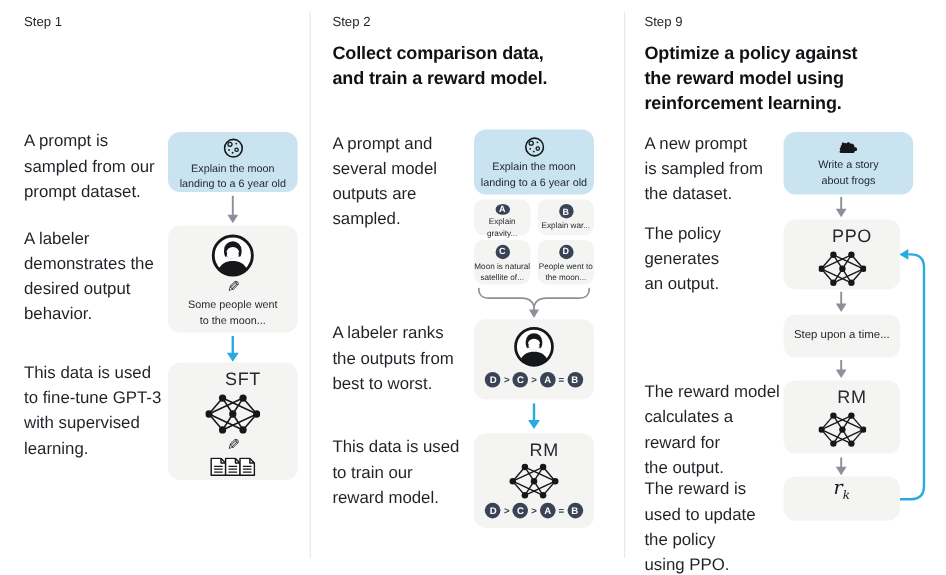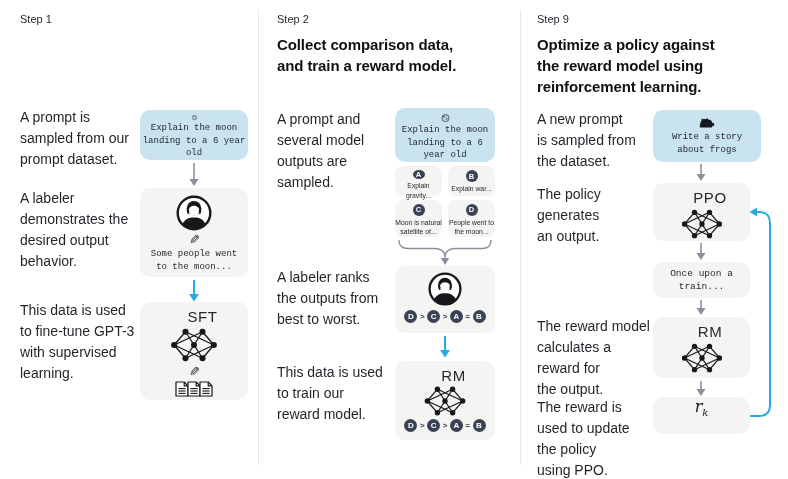--- a/index.html
+++ b/index.html
@@ -1,27 +1,27 @@
 <!DOCTYPE html>
 <html><head>
 <meta charset="utf-8">
 <style>
   html,body { margin:0; padding:0; background:#fff; }
   .canvas { position:relative; width:788px; height:479px; background:#fff; overflow:hidden;
-            font-family:"Liberation Sans","DejaVu Sans",sans-serif; color:#1f2328; }
+            font-family:"Liberation Sans","DejaVu Sans",sans-serif; color:#1f2328;border-radius:30px; }
   .divider { position:absolute; top:10px; height:455px; width:1px; background:#e8e8e8; }
   .step-label { position:absolute; font-size:11px; color:#24292f; }
   .heading { position:absolute; font-size:15px; font-weight:700; line-height:1.4;
              white-space:pre-line; color:#0f1115; letter-spacing:-0.1px; }
   .para { position:absolute; font-size:14px; line-height:1.5; white-space:pre-line; color:#1f2328; }
   .box { position:absolute; border-radius:10px; display:flex; flex-direction:column;
          align-items:center; box-sizing:border-box; }
   .box.blue { background:#c9e3f1; }
   .box.gray { background:#f4f4f2; }
-  .box-text { font-size:9px; line-height:1.4; text-align:center; white-space:pre-line; color:#24292f; margin-top:2px;font-family:Liberation Mono, monospace; }
+  .box-text { font-size:9px; line-height:1.4; text-align:center; white-space:pre-line; color:#24292f; margin-top:2px; }
   .model-label { font-size:15px; letter-spacing:0.6px; color:#24292f;margin-left:17px; }
   .mini { position:absolute; background:#f4f4f2; border-radius:8px; display:flex;
           flex-direction:column; align-items:center; padding-top:4px; box-sizing:border-box; }
   .mini-badge { width:12px; height:12px; border-radius:50%; background:#3a4355; color:#fff;
                 font-size:7.5px; font-weight:bold; display:flex; align-items:center; justify-content:center; }
   .mini-caption { font-size:6.8px; line-height:1.4; text-align:center; white-space:pre-line;
                   margin-top:2px; color:#24292f; }
   .rank-row { display:flex; align-items:center; gap:2px; margin-top:4px; }
   .rank-badge { width:13px; height:13px; border-radius:50%; background:#3a4355; color:#fff;
                 font-size:8px; font-weight:bold; display:flex; align-items:center; justify-content:center; }
@@ -281,21 +281,21 @@
         <use href="#ic-net"></use>
       </svg>
   </div>
 
   <svg class="arrow" style="left:694px;top:243px" width="14" height="18">
     <line x1="7" y1="0" x2="7" y2="11" stroke="#8b909a" stroke-width="1.6"></line>
     <polygon points="2.5,10 11.5,10 7,17" fill="#8b909a"></polygon>
   </svg>
 
   <div class="box gray output-box" style="left:653px;top:262px;width:97px;height:36px">
-    <div class="box-text" style="font-size:9.5px;margin-top:0">Once upon a train...</div>
+    <div class="box-text" style="font-size:9.5px;margin-top:0">Step upon a time...</div>
   </div>
 
   <svg class="arrow" style="left:694px;top:300px" width="14" height="16">
     <line x1="7" y1="0" x2="7" y2="9" stroke="#8b909a" stroke-width="1.6"></line>
     <polygon points="2.5,8 11.5,8 7,15" fill="#8b909a"></polygon>
   </svg>
 
   <div class="box gray" style="left:653px;top:317px;width:97px;height:61px;padding-top:6px">
     <div class="model-label">RM</div>
     <svg width="40" height="32" style="margin-top:2px">

